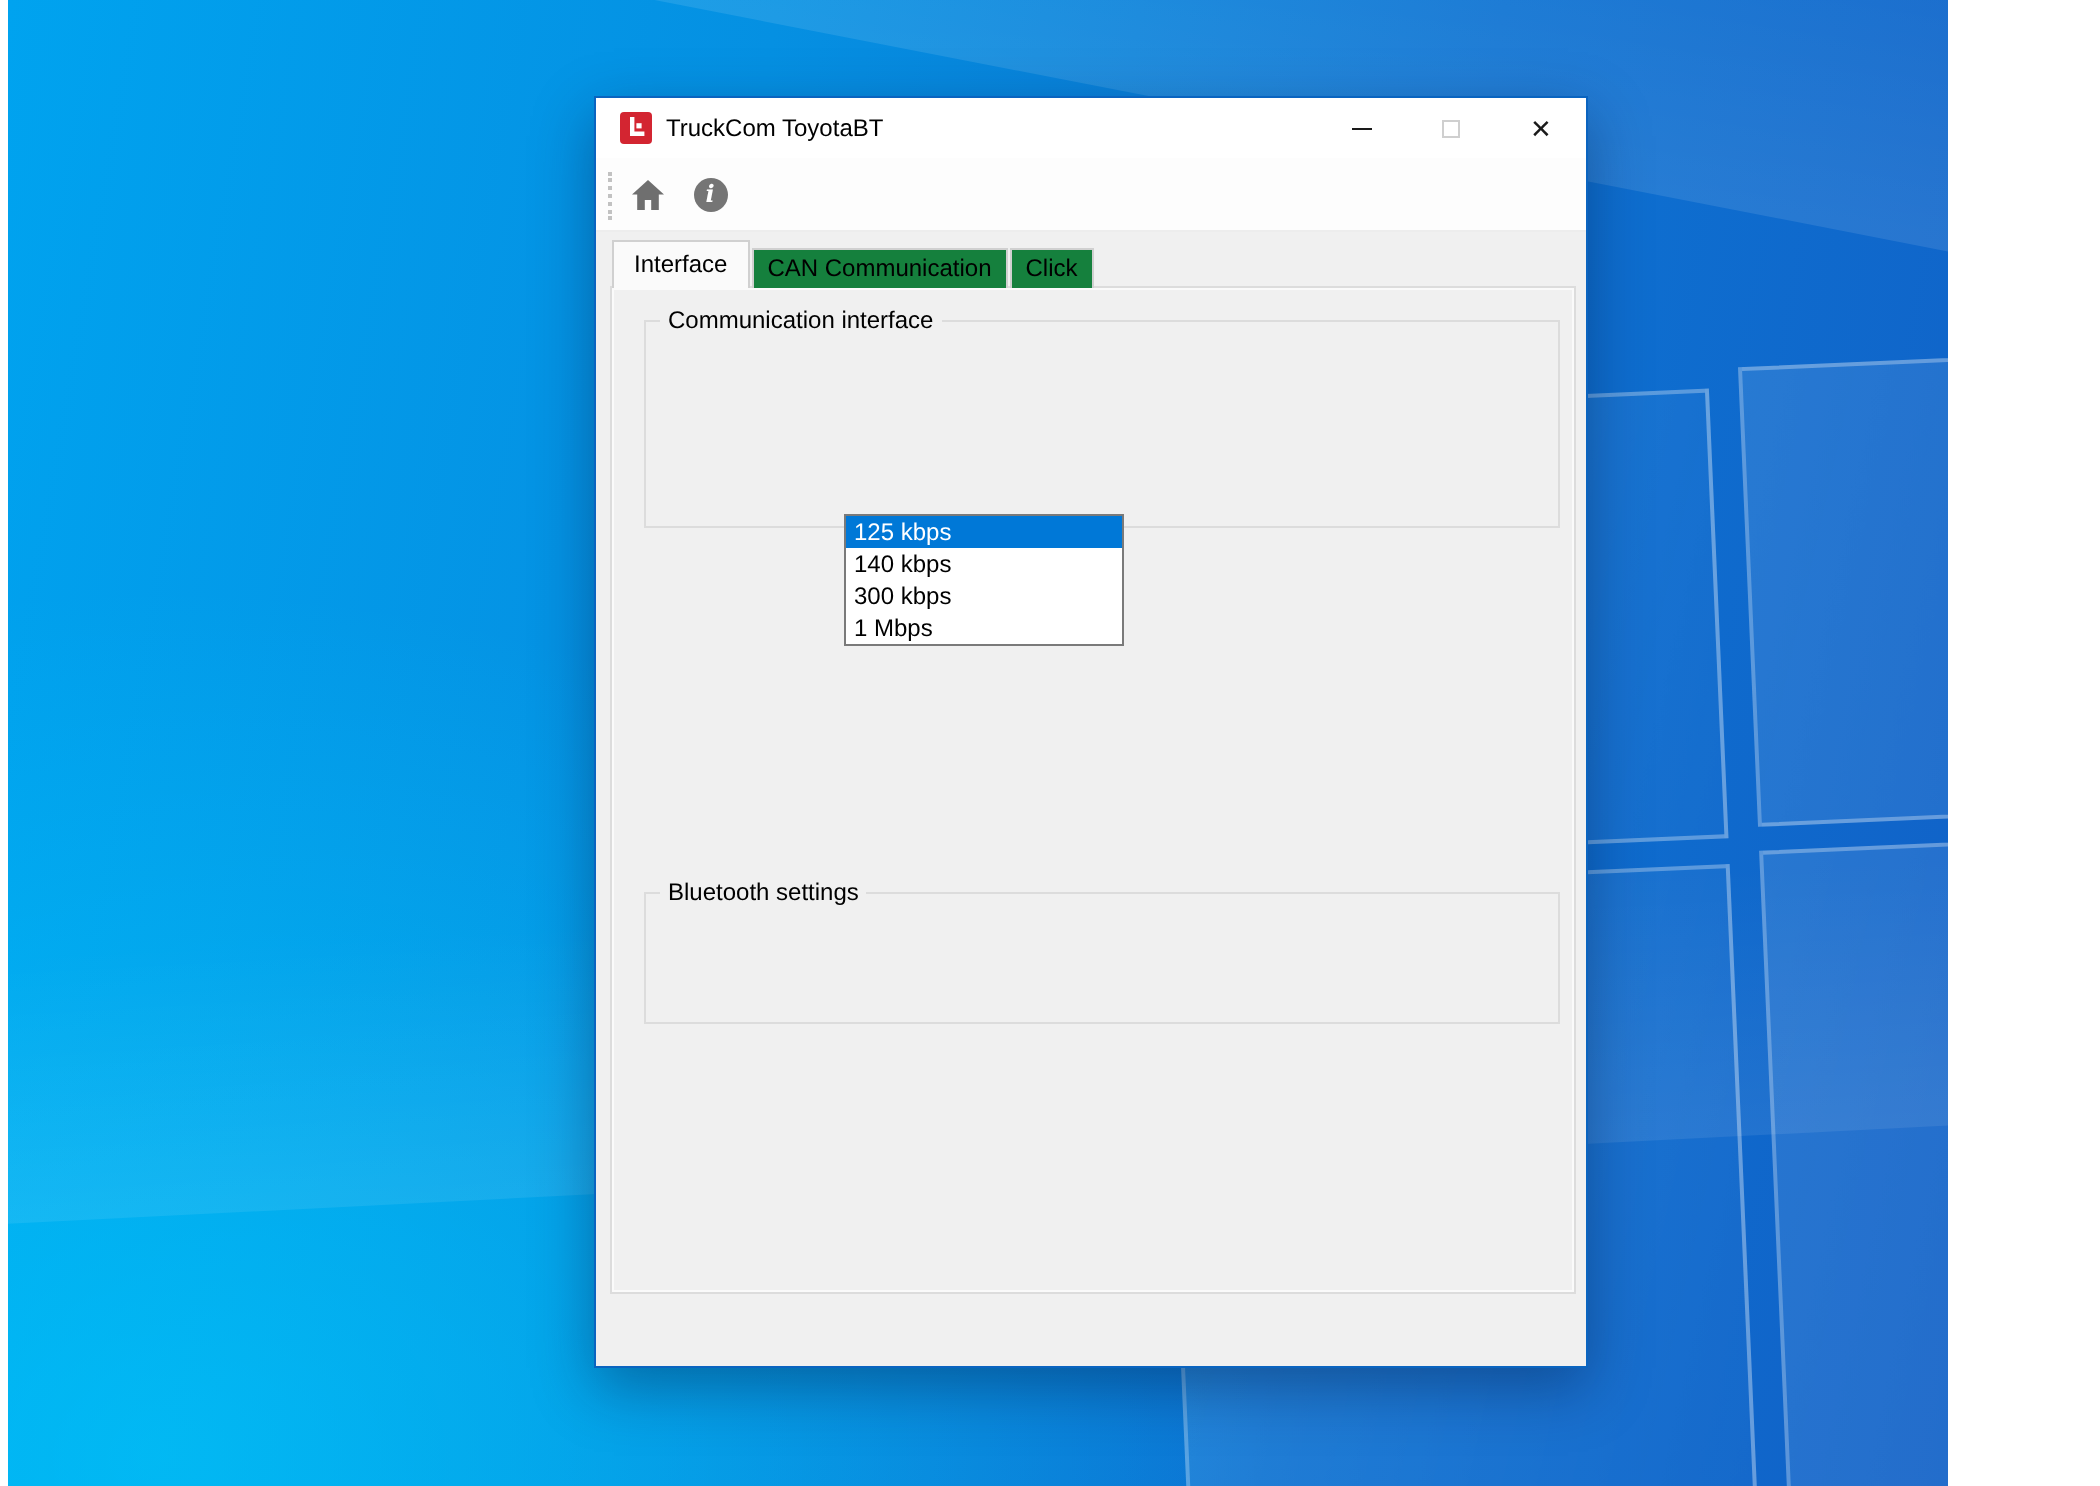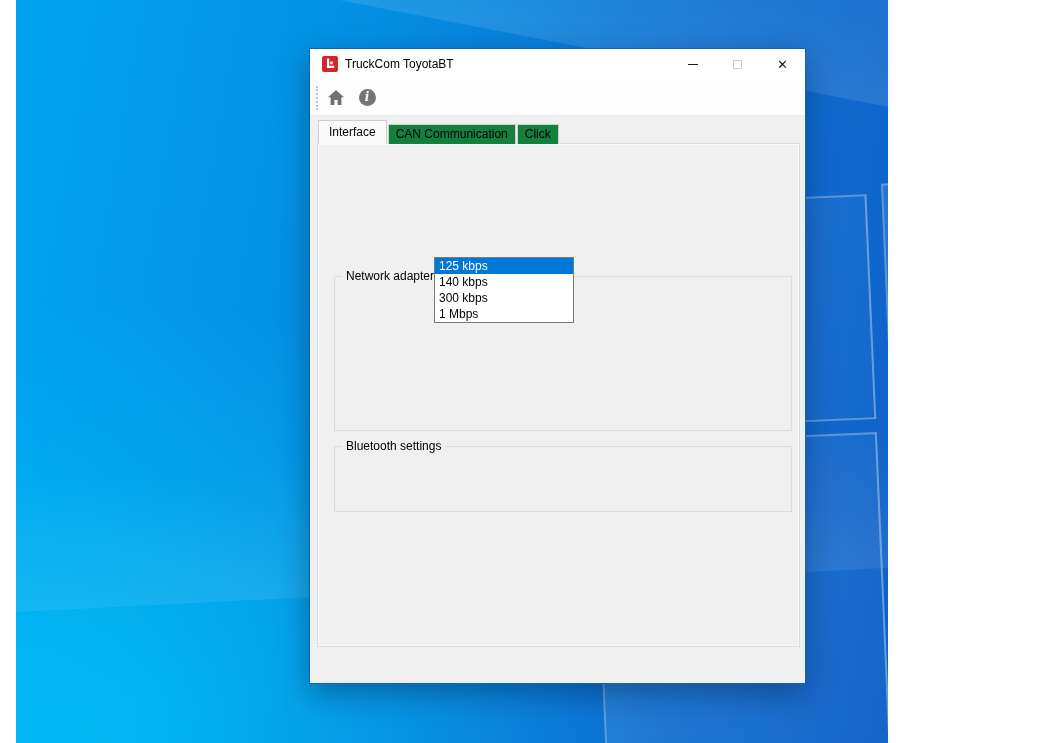--- a/index.html
+++ b/index.html
@@ -1,20 +1,20 @@
 <!DOCTYPE html>
 <html><head>
 <meta charset="utf-8">
 <style>
   * { margin:0; padding:0; box-sizing:border-box; }
   html,body { width:1050px; height:743px; overflow:hidden; }
   body { font-family:"Liberation Sans", sans-serif; font-size:12px; color:#000; }
 
   
-  .desktop { position:absolute; left:16px; top:0; width:872px; height:743px; overflow:hidden;
+  .desktop { position:absolute; left:4px; top:0; width:970px; height:743px; overflow:hidden;
     background:
       radial-gradient(ellipse 900px 700px at 8% 98%, rgba(0,216,255,0.50), rgba(0,216,255,0) 62%),
       linear-gradient(100deg, #00a3ef 0%, #0590e2 35%, #0d72d2 68%, #1161c7 100%);
   }
   .beam { position:absolute; pointer-events:none; }
   .beam1 { left:-150px; top:-552px; width:1800px; height:460px;
     background:linear-gradient(to top, rgba(255,255,255,0.10), rgba(255,255,255,0) 55%);
     transform:rotate(11deg); transform-origin:0 100%; }
   .beam2 { left:-100px; top:317px; width:1600px; height:300px;
     background:linear-gradient(to top, rgba(255,255,255,0.08), rgba(255,255,255,0) 45%);
@@ -139,20 +139,23 @@
       </div>
     </div>
 
     <div class="tabstrip">
       <div class="tab active">Interface</div>
       <div class="tab">CAN Communication</div>
       <div class="tab">Click</div>
     </div>
     <div class="tabpage"></div>
 
+    <div class="groupbox gb1">
+      <span class="gb-label">Communication interface</span>
+    </div>
     <div class="lbl" style="left:30px; top:126px; line-height:21px;">Interface</div>
     <div class="combo" style="left:124px; top:126px; width:140px;">
       <span class="combo-text">CPC</span>
       <span class="combo-arrow">
           <svg width="10" height="6" viewBox="0 0 10 6">
             <path d="M1 1 L5 5 L9 1" stroke="#444" stroke-width="1.2" fill="none"></path>
           </svg>
         </span>
     </div>
 
@@ -174,23 +177,20 @@
             <path d="M1 1 L5 5 L9 1" stroke="#444" stroke-width="1.2" fill="none"></path>
           </svg>
         </span>
     </div>
 
     <label class="check-row" style="left:275px; top:188px;">
       <span class="checkbox"></span>
       <span>Auto. bit rate detection</span>
     </label>
 
-    <div class="groupbox gb2">
-      <span class="gb-label">Network adapter</span>
-    </div>
     <div class="lbl" style="left:32px; top:250px; line-height:14px;">Click on a network in</div>
     <div class="lbl" style="left:270px; top:250px; line-height:14px;">adapter from the lsit</div>
 
     <label class="check-row" style="left:29px; top:285px;">
       <span class="radio selected"></span>
       <span>Ethernet</span>
     </label>
     <label class="check-row" style="left:277px; top:285px;">
       <span class="radio"></span>
       <span>Wireless</span>

